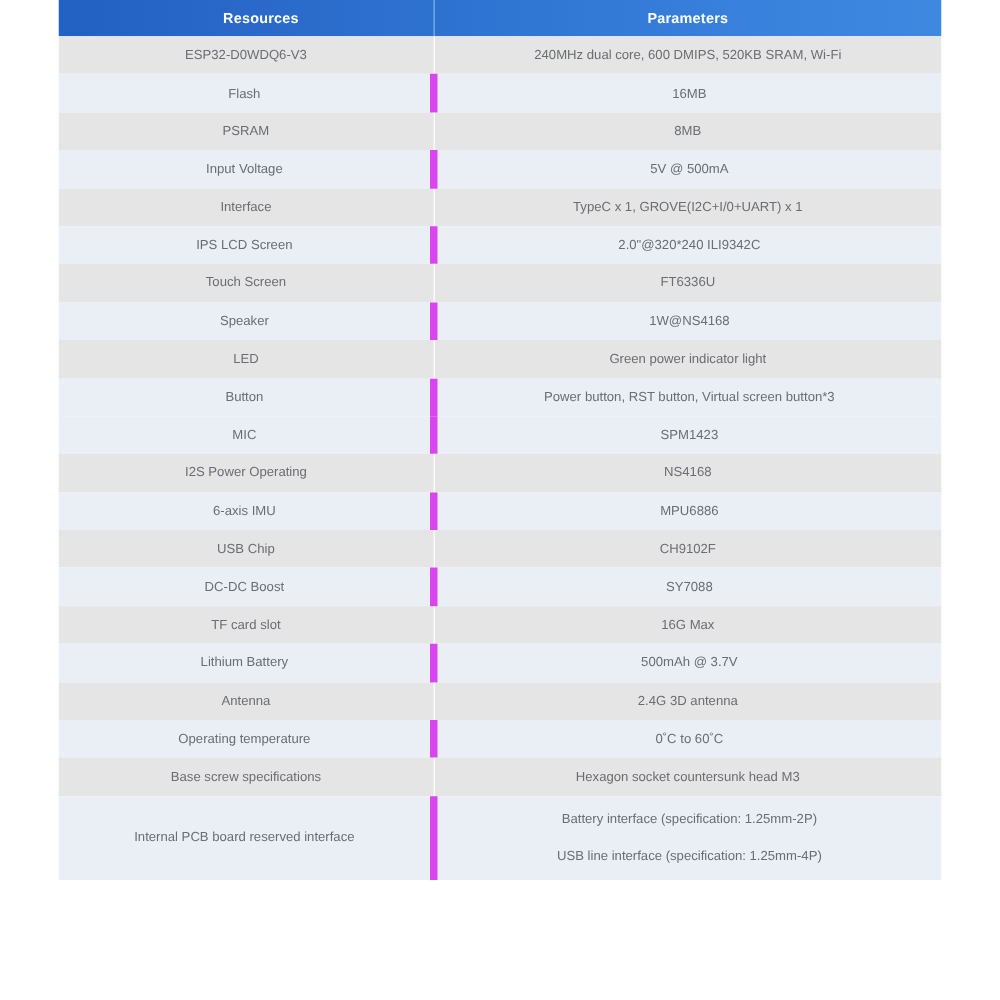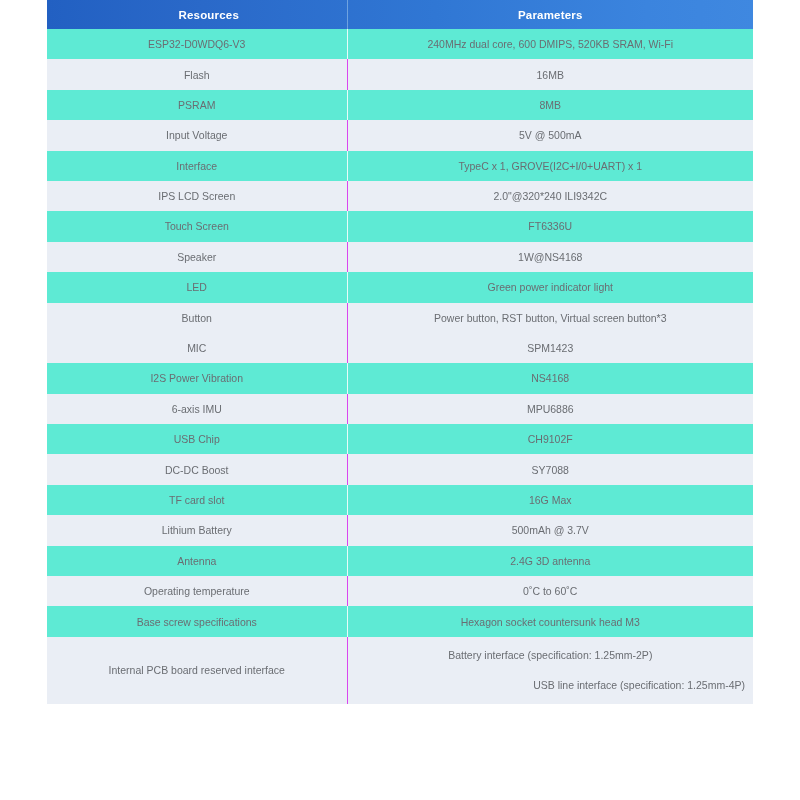--- a/index.html
+++ b/index.html
@@ -47,41 +47,40 @@
   tbody td {
     height: 30.4px;
     padding: 0 8px;
     font-size: 10.5px;
     color: #6a6d72;
     text-align: center;
     vertical-align: middle;
     line-height: 1.35;
   }
 
-  tbody tr.odd-row  { background: #5eead4; }
+  tbody tr.odd-row  { background: #e5e5e5; }
   tbody tr.even-row { background: #eaeef5; }
 
   tbody td.cell-res {
     border-right: 1px solid rgba(255,255,255,0.85);
   }
 
   tbody tr.even-row td.cell-res {
-    border-right: 1px solid #d946ef;
+    border-right: 6px solid #d946ef;
   }
 
   tbody tr.tall-row td {
     height: 67px;
   }
 
   .multi-line span {
     display: block;
   }
   .multi-line span.line-gap {
     margin-top: 16px;
-    text-align: right;
   }
 </style>
 </head>
 <body>
 
 <table id="spec-table">
   <colgroup>
     <col class="col-res">
     <col class="col-par">
   </colgroup>
@@ -130,21 +129,21 @@
       </tr>
       <tr class="even-row">
         <td class="cell-res">Button</td>
         <td class="cell-par">Power button, RST button, Virtual screen button*3</td>
       </tr>
       <tr class="even-row">
         <td class="cell-res">MIC</td>
         <td class="cell-par">SPM1423</td>
       </tr>
       <tr class="odd-row">
-        <td class="cell-res">I2S Power Vibration</td>
+        <td class="cell-res">I2S Power Operating</td>
         <td class="cell-par">NS4168</td>
       </tr>
       <tr class="even-row">
         <td class="cell-res">6-axis IMU</td>
         <td class="cell-par">MPU6886</td>
       </tr>
       <tr class="odd-row">
         <td class="cell-res">USB Chip</td>
         <td class="cell-par">CH9102F</td>
       </tr>

